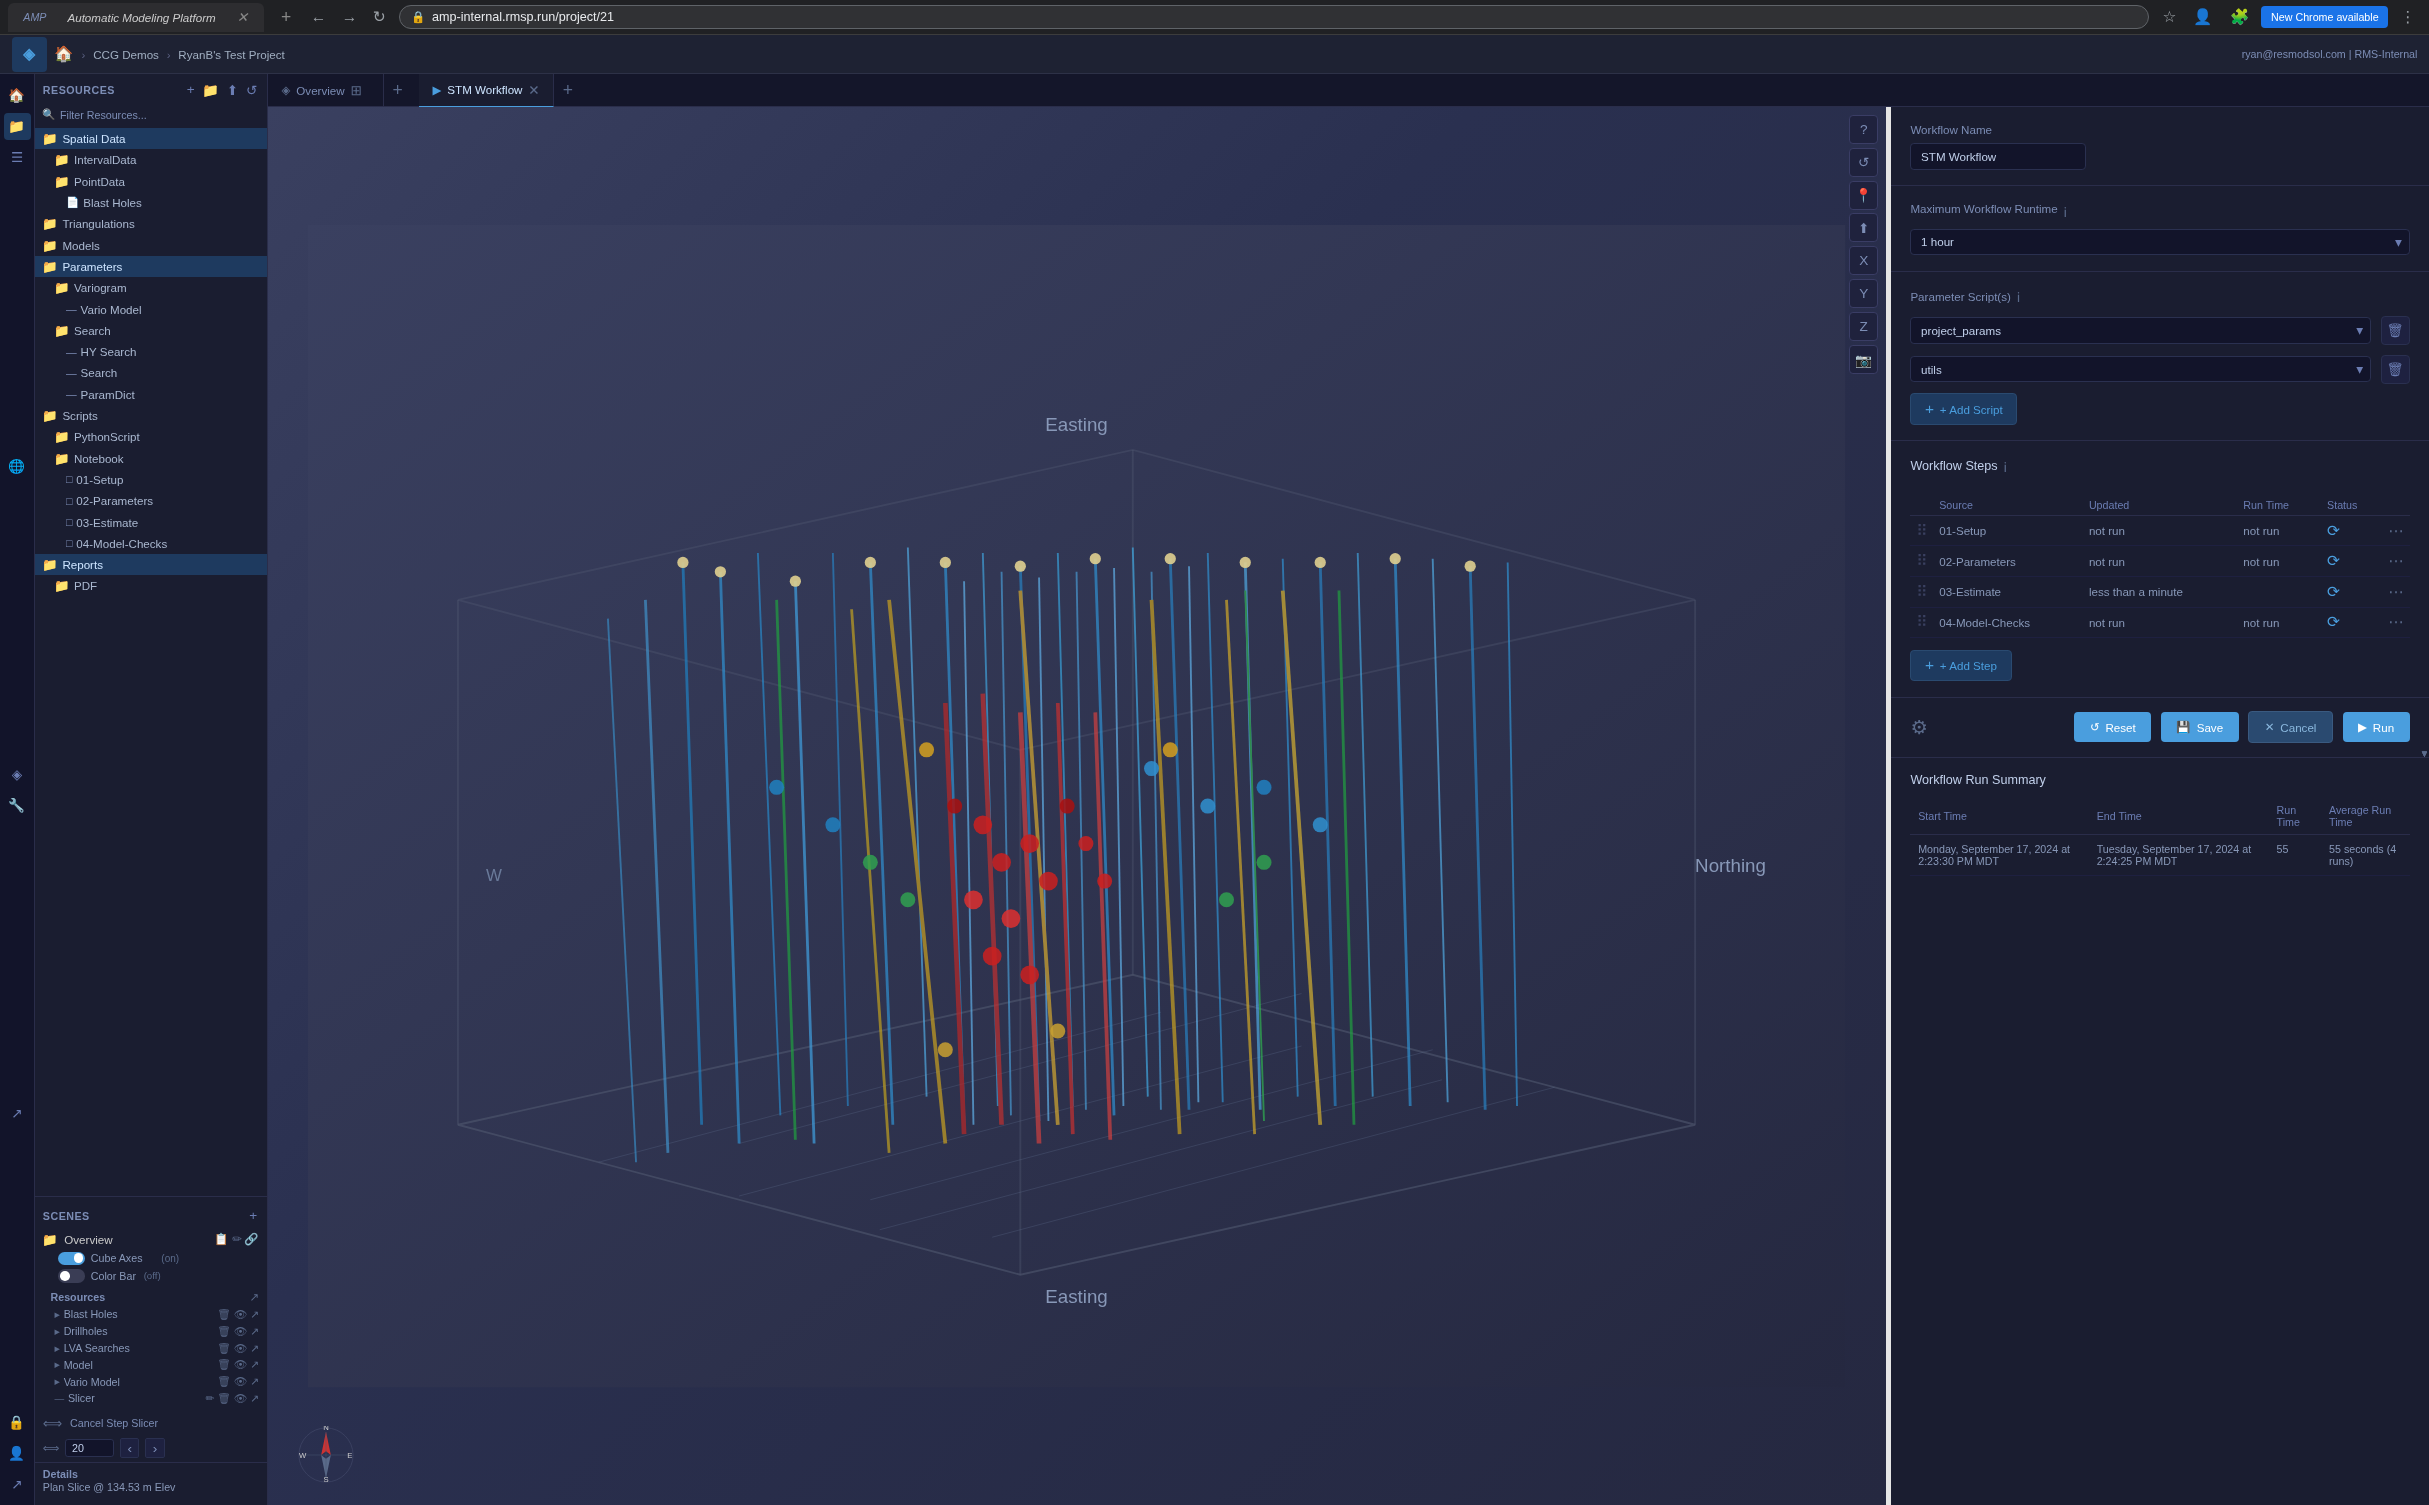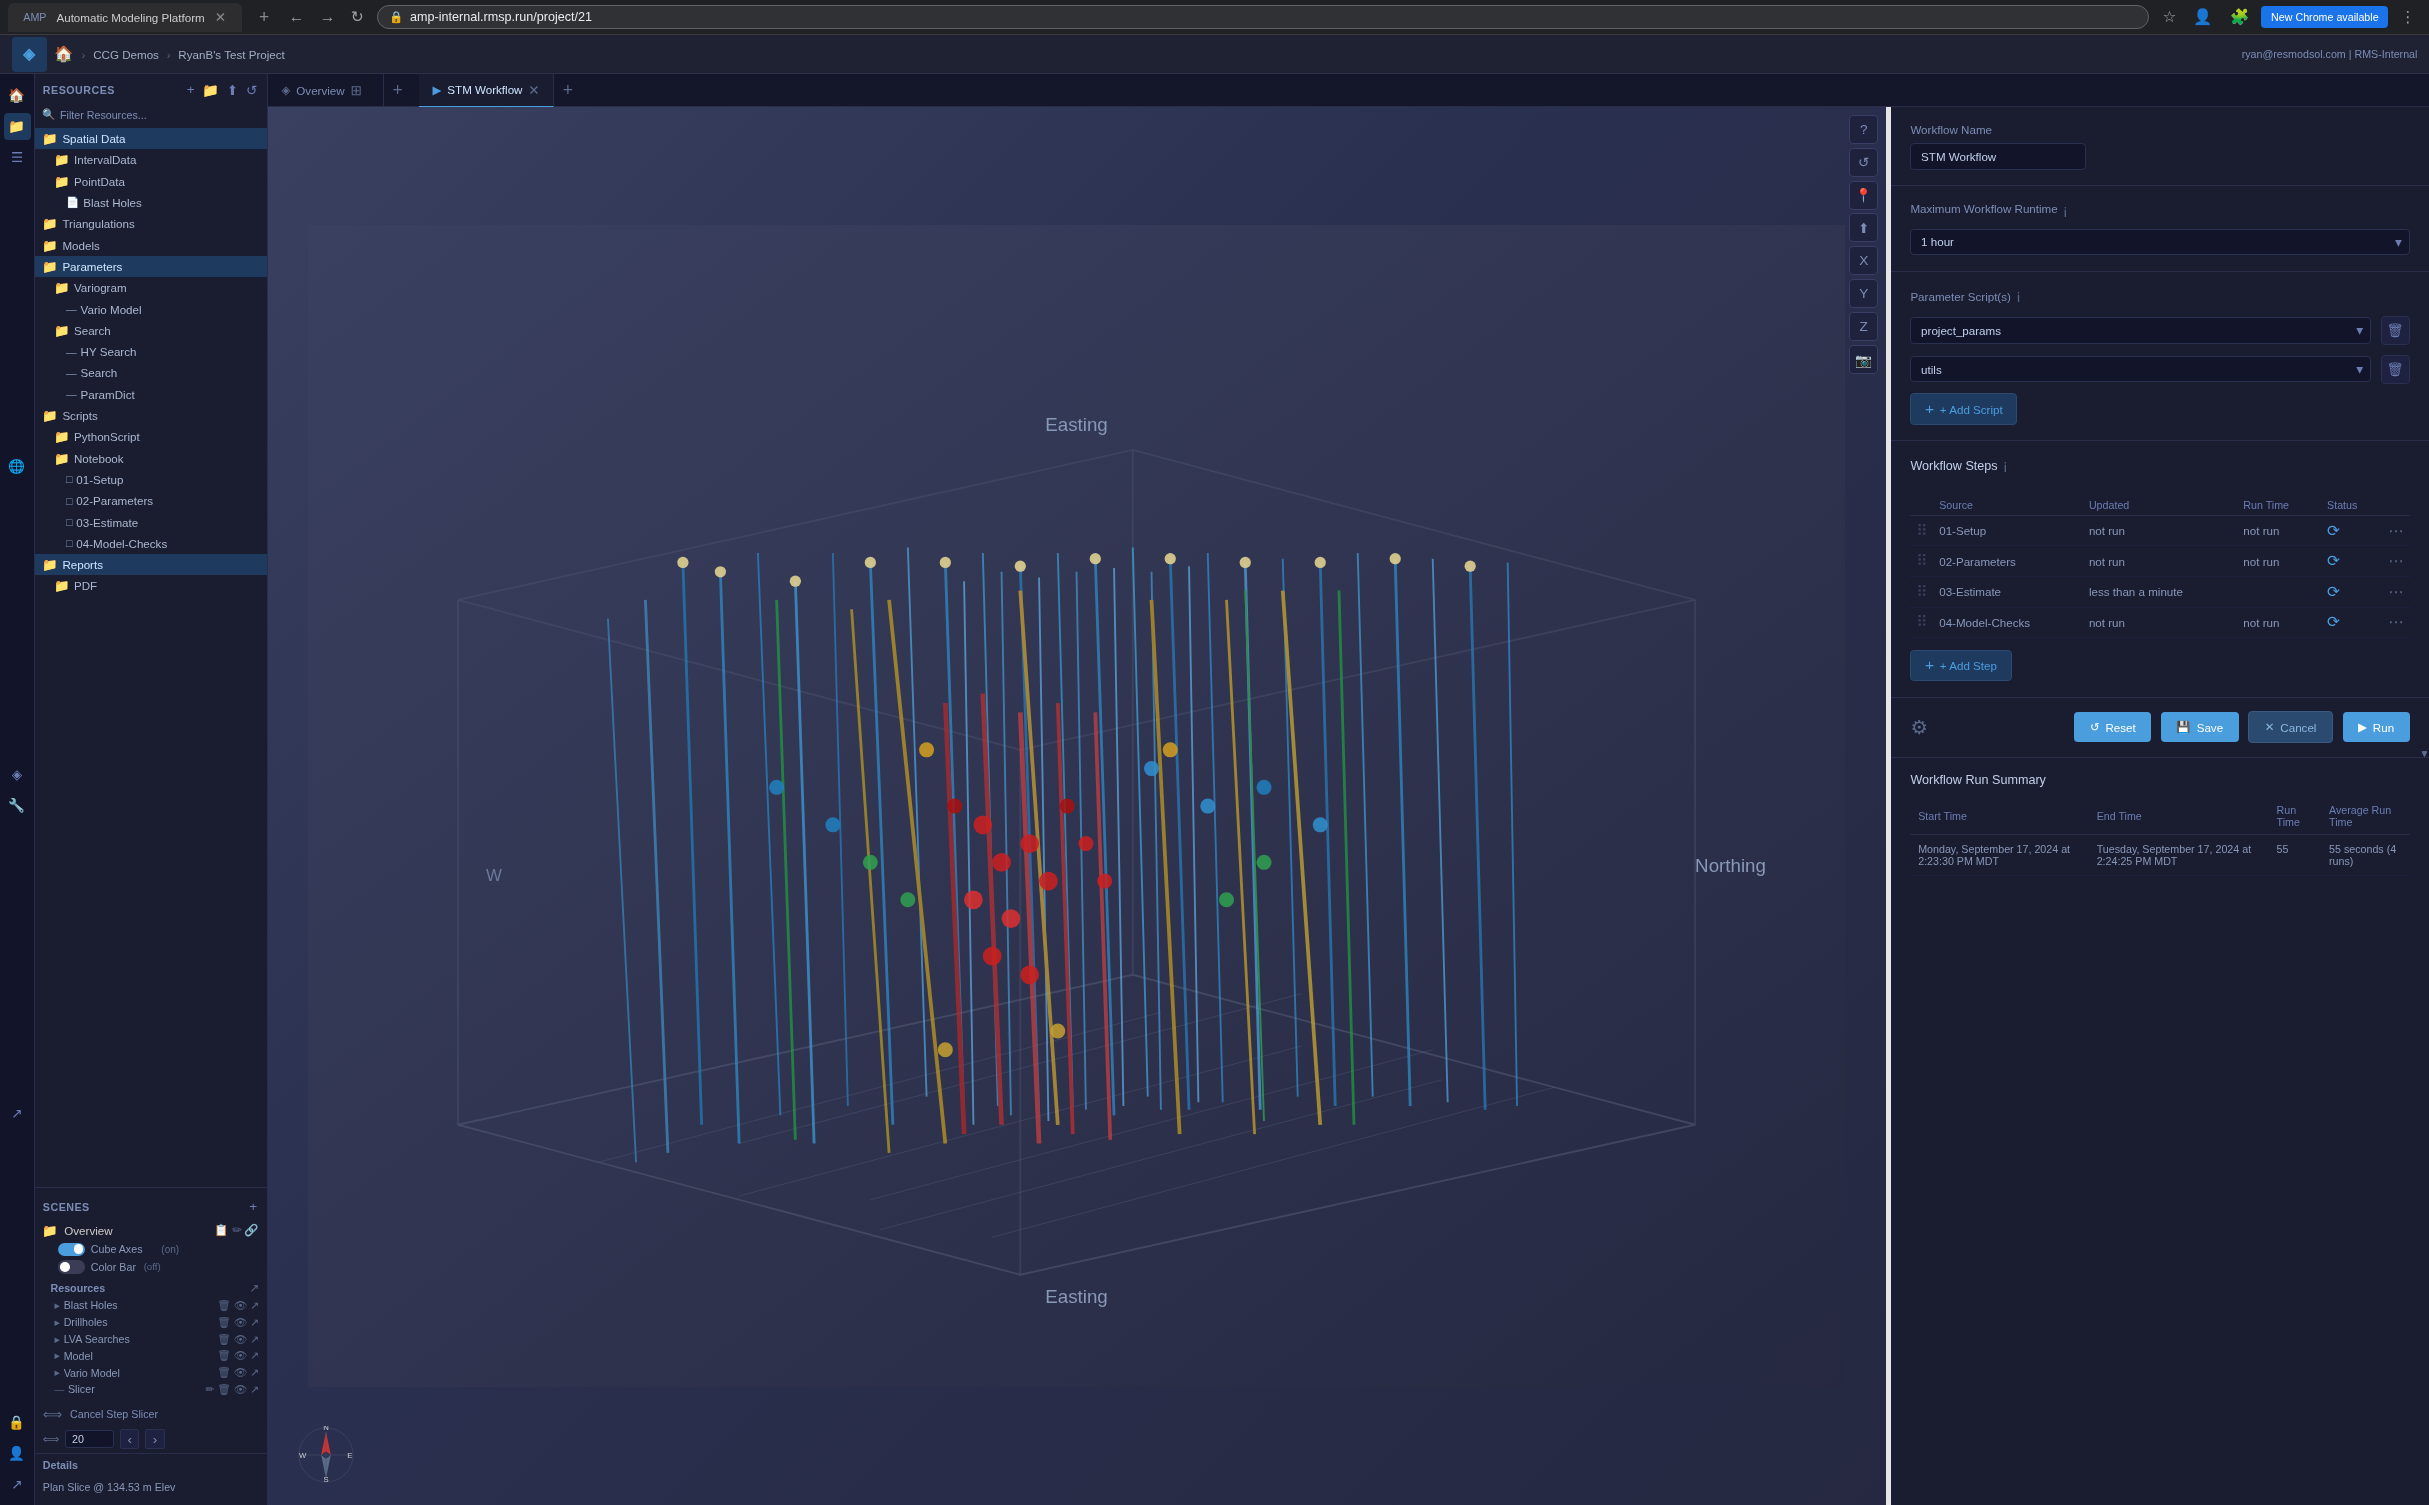--- a/index.html
+++ b/index.html
@@ -1,20 +1,20 @@
 <!DOCTYPE html>
 <html><head>
   <meta charset="utf-8">
   <style>
     * { box-sizing: border-box; margin: 0; padding: 0; }
     body { font-family: -apple-system, BlinkMacSystemFont, 'Segoe UI', sans-serif; font-size: 11.6px; background: #1a1a2e; color: #ccc; overflow: hidden; }
 
     
     .browser-bar { background: #202124; height: 35px; display: flex; align-items: center; padding: 0 7.8px; gap: 7.8px; border-bottom: 1px solid #3c3c3c; }
-    .browser-tab { background: #35363a; border-radius: 5.8px 5.8px 0 0; padding: 5.8px 15.5px; font-size: 11.6px; color: #ccc; display: flex; align-items: center; gap: 10px; height: 29px; }
+    .browser-tab { background: #35363a; border-radius: 5.8px 5.8px 0 0; padding: 5.8px 15.5px; font-size: 11.6px; color: #ccc; display: flex; align-items: center; gap: 21px; height: 29px; font-style: italic; }
     .browser-tab.active { background: #2d2d30; }
     .browser-tab-close { color: #888; font-size: 13.6px; cursor: pointer; }
     .browser-nav { display: flex; align-items: center; gap: 3.9px; }
     .browser-btn { background: none; border: none; color: #9aa0a6; cursor: pointer; font-size: 15.5px; padding: 3.9px 5.8px; border-radius: 3.9px; }
     .address-bar { flex: 1; background: #303134; border: 1px solid #5f6368; border-radius: 19.4px; padding: 3.9px 11.6px; font-size: 12.6px; color: #e8eaed; display: flex; align-items: center; gap: 5.8px; }
     .address-bar-icon { color: #4caf50; font-size: 11.6px; }
     .address-text { color: #e8eaed; font-size: 12.6px; }
     .browser-actions { display: flex; gap: 5.8px; align-items: center; }
     .chrome-available { background: #1a73e8; color: white; font-size: 10.7px; padding: 4.9px 9.7px; border-radius: 3.9px; border: none; cursor: pointer; }
 
@@ -80,21 +80,21 @@
     .resource-row-actions { display: flex; gap: 2.9px; }
     .res-btn { color: #5a6a8a; font-size: 10.7px; cursor: pointer; }
     .quick-step-row { display: flex; align-items: center; gap: 7.8px; padding: 3.9px 7.8px; }
     .quick-step-label { font-size: 10.7px; color: #7c8db5; }
     .step-input { background: #12142a; border: 1px solid #2a3050; color: #c0cfea; padding: 1.9px 5.8px; font-size: 10.7px; border-radius: 2.9px; width: 49px; }
     .step-btn { background: #1e2140; border: 1px solid #2a3050; color: #7c8db5; width: 19.4px; height: 19.4px; display: flex; align-items: center; justify-content: center; cursor: pointer; border-radius: 1.9px; font-size: 13.6px; }
 
     
     .details-section { border-top: 1px solid #2a2d4a; padding: 5.8px 7.8px; }
     .details-title { font-size: 10.7px; color: #7c8db5; font-weight: 600; }
-    .details-text { font-size: 10.7px; color: #8898b8; margin-top: 10px; }
+    .details-text { font-size: 10.7px; color: #8898b8; margin-top: 1px; }
 
     
     .main-content { flex: 1; display: flex; flex-direction: column; overflow: hidden; }
 
     
     .tabs-bar { background: #14162a; display: flex; align-items: center; border-bottom: 1px solid #2a2d4a; height: 33px; }
     .tab { display: flex; align-items: center; gap: 5.8px; padding: 0 13.6px; height: 33px; cursor: pointer; font-size: 11.6px; color: #7c8db5; border-right: 1px solid #2a2d4a; }
     .tab.active { background: #1a1d30; color: #cde4ff; border-bottom: 1.9px solid #4a9ede; }
     .tab-close { color: #5a6a8a; font-size: 13.6px; }
     .tab-add { width: 27px; height: 27px; display: flex; align-items: center; justify-content: center; color: #5a6a8a; cursor: pointer; font-size: 17.5px; }

